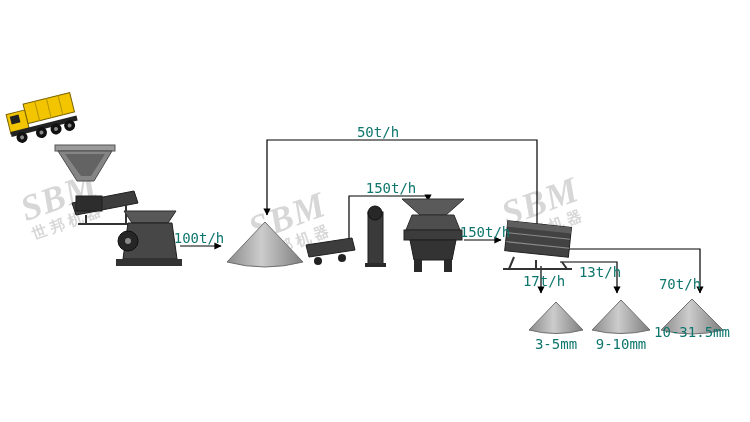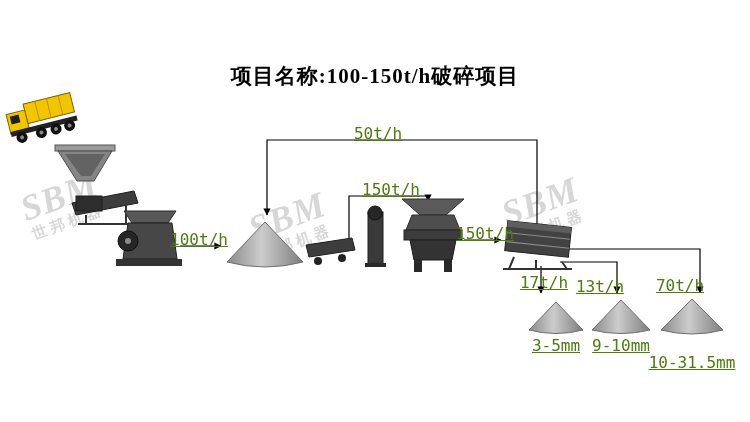--- a/index.html
+++ b/index.html
@@ -2,21 +2,21 @@
 <html><head>
 <meta charset="utf-8">
 <style>
   html,body{margin:0;padding:0;background:#fff;}
   .stage{position:relative;width:750px;height:422px;background:#ffffff;overflow:hidden;
          font-family:"DejaVu Sans",sans-serif;}
   .title{position:absolute;left:0;right:0;top:62px;text-align:center;
          font-family:"Liberation Serif","DejaVu Serif",serif;font-weight:bold;
          font-size:21px;color:#000;z-index:3;letter-spacing:1px;}
   .lbl{position:absolute;font-family:"DejaVu Sans Mono","Liberation Mono",monospace;
-       font-size:16px;color:#4d7c0f;transform:translateX(-50%);white-space:nowrap;z-index:3;text-decoration:underline;}
+       font-size:14px;color:#0f766e;transform:translateX(-50%);white-space:nowrap;z-index:3;}
   .diagram{position:absolute;left:0;top:0;z-index:2;}
   .watermark{position:absolute;color:#d7d7d7;transform:rotate(-20deg);
              text-align:center;z-index:1;width:120px;line-height:1.05;}
   .wm-logo{font-family:"Liberation Serif","DejaVu Serif",serif;
            font-style:italic;font-weight:bold;font-size:36px;letter-spacing:1px;}
   .wm-name{font-family:"DejaVu Sans",sans-serif;font-weight:bold;
            font-size:15px;letter-spacing:4px;}
 </style>
 </head>
 <body>
@@ -29,21 +29,20 @@
   </div>
   <div class="watermark" style="left:230px;top:198px;">
     <div class="wm-logo">SBM</div>
     <div class="wm-name">世邦机器</div>
   </div>
   <div class="watermark" style="left:483px;top:183px;">
     <div class="wm-logo">SBM</div>
     <div class="wm-name">世邦机器</div>
   </div>
 
-  <div class="title">项目名称:100-150t/h破碎项目</div>
 
   <svg class="diagram" width="750" height="422" viewBox="0 0 750 422">
     <defs>
       <marker id="arr" markerWidth="8" markerHeight="8" refX="5.5" refY="3" orient="auto">
         <path d="M0,0 L6,3 L0,6 Z" fill="#000"></path>
       </marker>
       <linearGradient id="pileGrad" x1="0" y1="0" x2="1" y2="0">
         <stop offset="0" stop-color="#8a8a8a"></stop>
         <stop offset="0.45" stop-color="#cccccc"></stop>
         <stop offset="1" stop-color="#7d7d7d"></stop>
@@ -140,20 +139,20 @@
     <path d="M592,330 L621,300 L650,330 Q621,337 592,330 Z" fill="url(#pileGrad)" stroke="#6f6f6f"></path>
     <path d="M661,330 L692,299 L723,330 Q692,338 661,330 Z" fill="url(#pileGrad)" stroke="#6f6f6f"></path>
   </svg>
 
   <div class="lbl" style="left:199px;top:230px;">100t/h</div>
   <div class="lbl" style="left:378px;top:124px;">50t/h</div>
   <div class="lbl" style="left:391px;top:180px;">150t/h</div>
   <div class="lbl" style="left:485px;top:224px;">150t/h</div>
 
   <div class="lbl" style="left:544px;top:273px;">17t/h</div>
-  <div class="lbl" style="left:600px;top:264px;margin-top:13px;">13t/h</div>
+  <div class="lbl" style="left:600px;top:264px;">13t/h</div>
   <div class="lbl" style="left:680px;top:276px;">70t/h</div>
 
   <div class="lbl" style="left:556px;top:336px;">3-5mm</div>
   <div class="lbl" style="left:621px;top:336px;">9-10mm</div>
-  <div class="lbl" style="left:692px;top:353px;">10-31.5mm</div>
+  <div class="lbl" style="left:692px;top:324px;">10-31.5mm</div>
 
 </div>
 
 </body></html>

